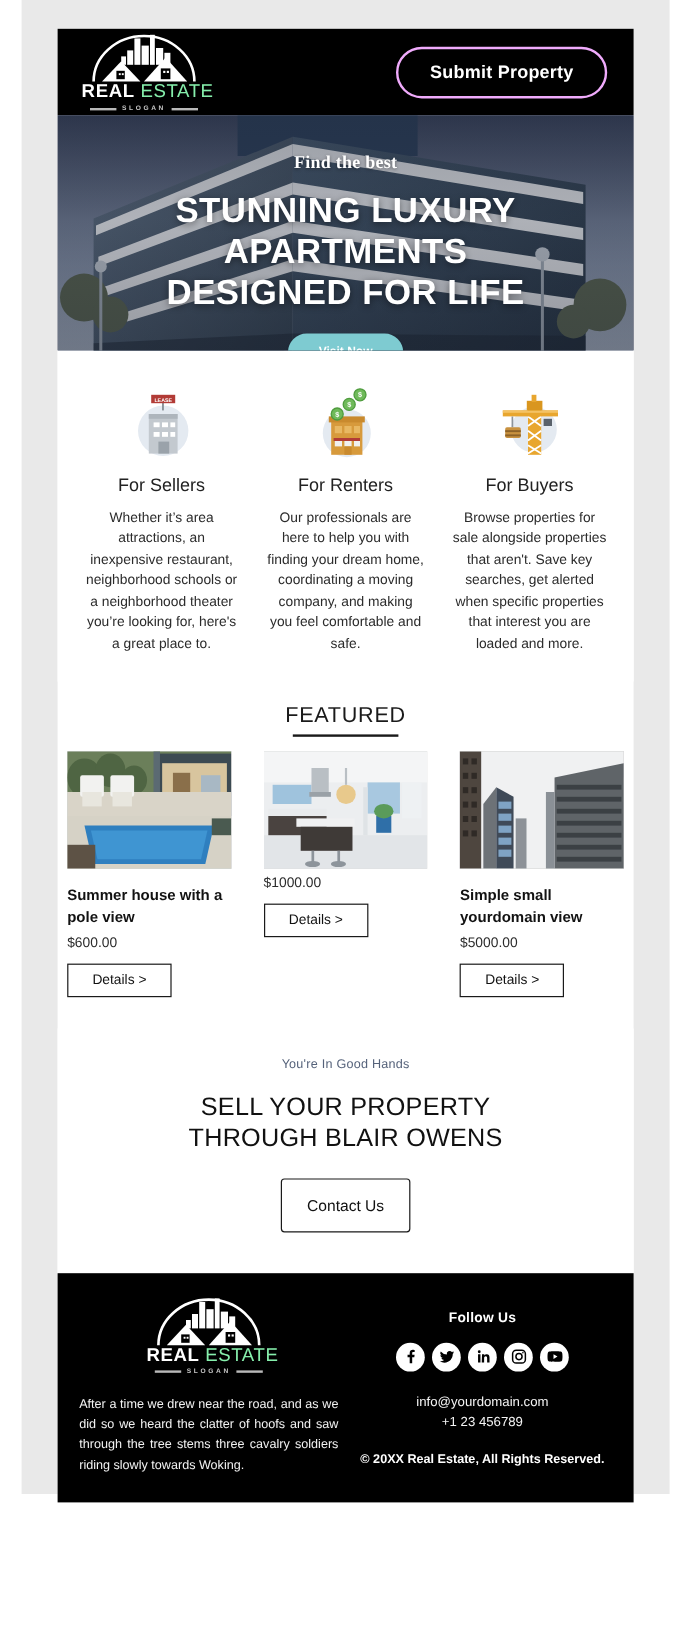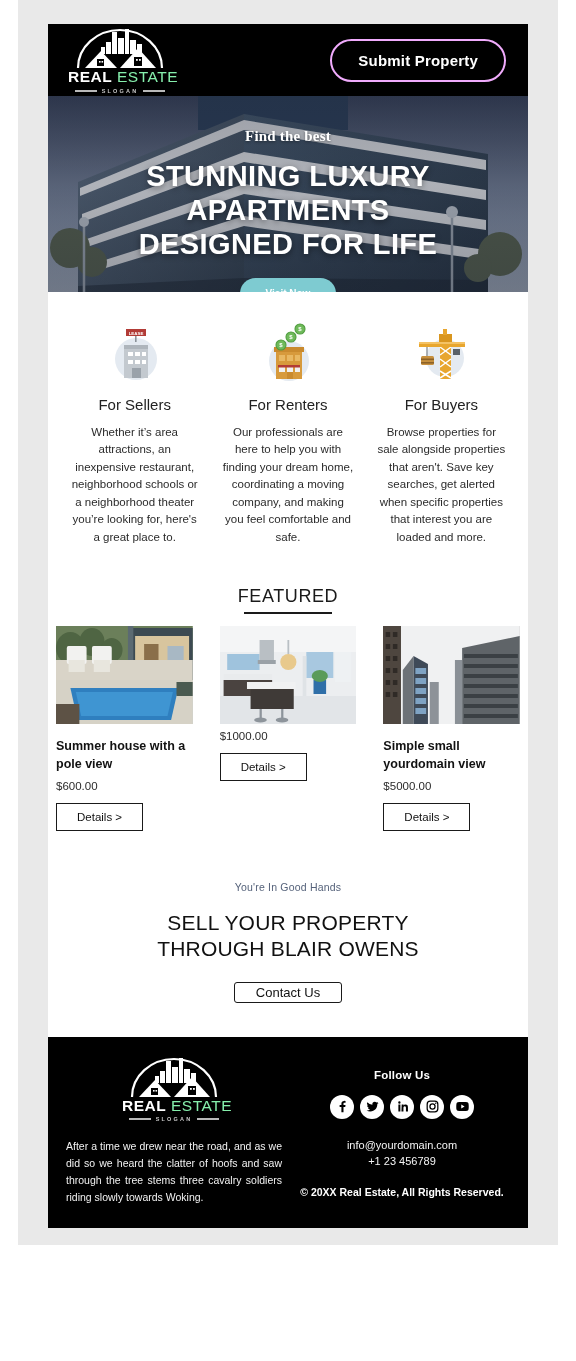--- a/index.html
+++ b/index.html
@@ -251,21 +251,21 @@
     margin-top: 17px;
     letter-spacing: .2px;
   }
   .contact-btn {
     margin-top: 20px;
     border: 1px solid #1a1a1a;
     border-radius: 3px;
     background: #ffffff;
     color: #111111;
     font-size: 13px;
-    padding: 2px 21px;
+    padding: 14px 21px;
     cursor: pointer;
     font-family: "Liberation Sans", sans-serif;
   }
 
   
   .footer {
     background: #000000;
     display: flex;
     padding: 18px 16px 22px 16px;
   }

